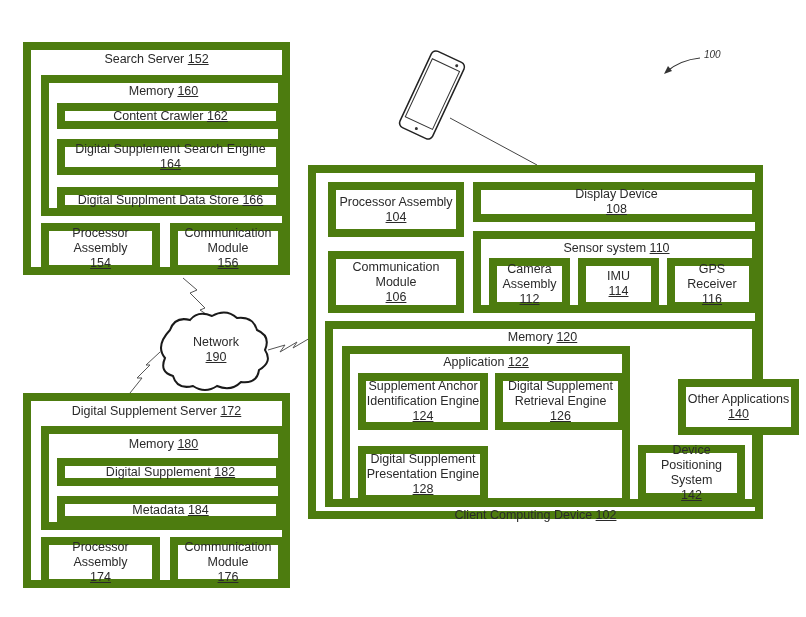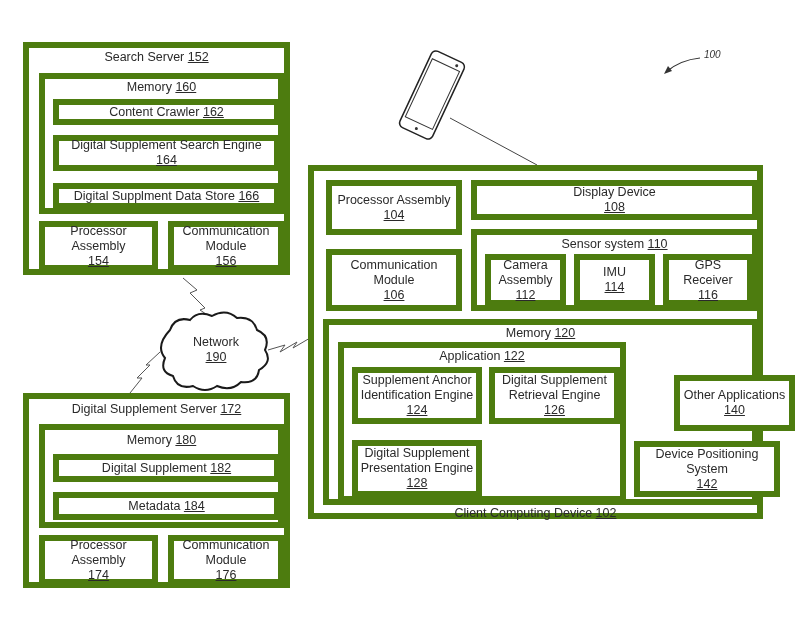--- a/index.html
+++ b/index.html
@@ -1,18 +1,18 @@
 <!DOCTYPE html>
 <html><head>
 <meta charset="utf-8">
 <style>
   html, body { margin:0; padding:0; background:#ffffff; }
   body { width:806px; height:617px; position:relative; overflow:hidden;
          font-family:"Liberation Sans", sans-serif; color:#222; }
-  .box { position:absolute; border:6px solid #4d7c0f; box-sizing:border-box; background:#fff; }
+  .box { position:absolute; border:8px solid #4d7c0f; box-sizing:border-box; background:#fff; }
   .lbl { position:absolute; left:0; right:0; text-align:center; font-size:12.5px; line-height:15px; color:#2a2a2a; }
   .num { text-decoration:underline; }
   .center { display:flex; flex-direction:column; align-items:center; justify-content:center; text-align:center; font-size:12.5px; line-height:15px; color:#2a2a2a; }
   svg.overlay { position:absolute; left:0; top:0; }
 </style>
 </head>
 <body>
 
 <svg class="overlay" width="806" height="617">
 
@@ -155,21 +155,21 @@
       <div class="box center" style="left:8px;top:92px;width:130px;height:57px;">
         <span>Digital Supplement</span>
         <span>Presentation Engine</span>
         <span class="num">128</span>
       </div>
     </div>
     <div class="box center" style="left:305px;top:50px;width:121px;height:56px;margin-left:40px;">
       <span>Other Applications</span>
       <span class="num">140</span>
     </div>
-    <div class="box center" style="left:305px;top:116px;width:146px;height:56px;">
+    <div class="box center" style="left:305px;top:116px;width:107px;height:56px;">
       <span>Device Positioning</span>
       <span>System</span>
       <span class="num">142</span>
     </div>
   </div>
   <div class="lbl" style="top:335px;">
     <span>Client Computing Device</span> <span class="num">102</span>
   </div>
 </div>
 

